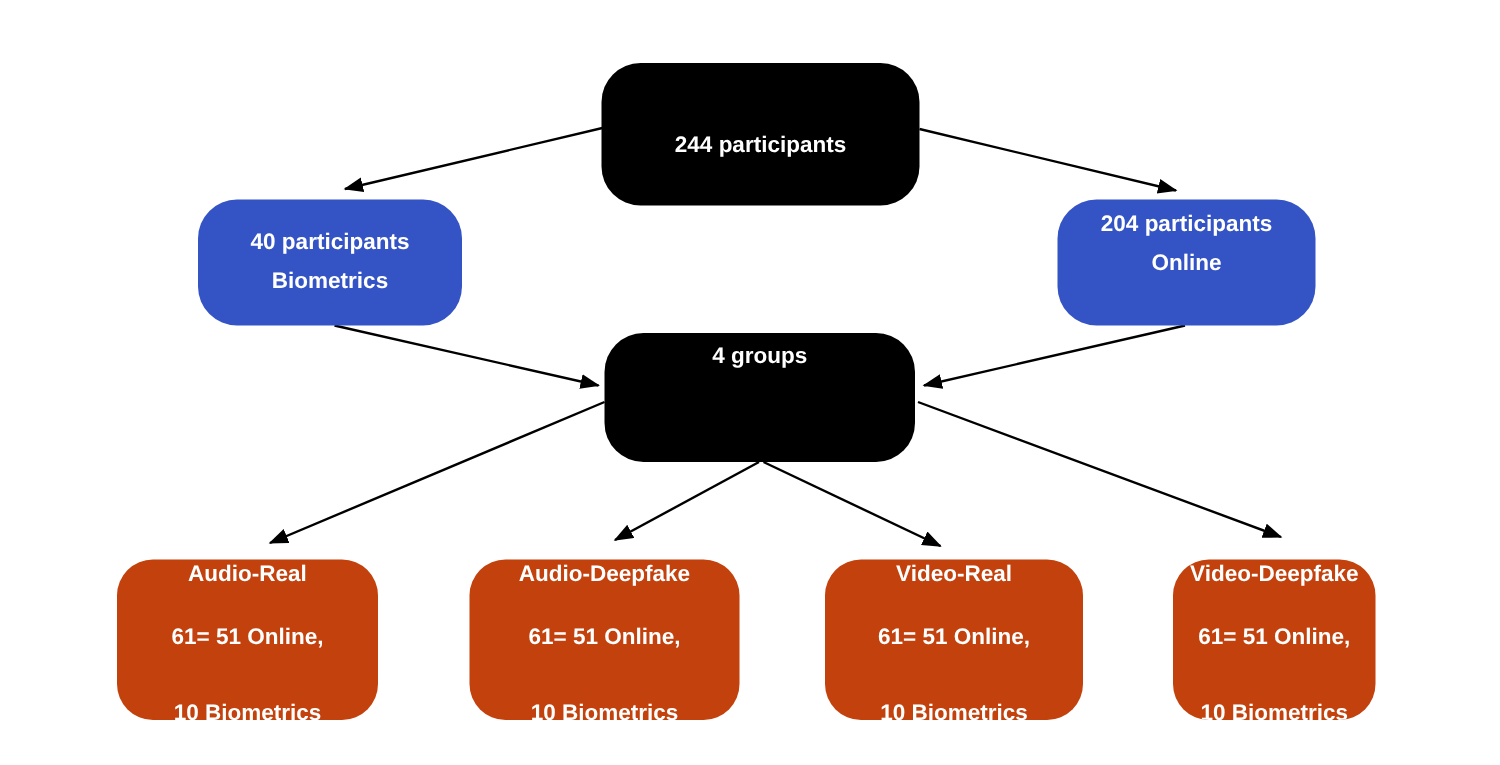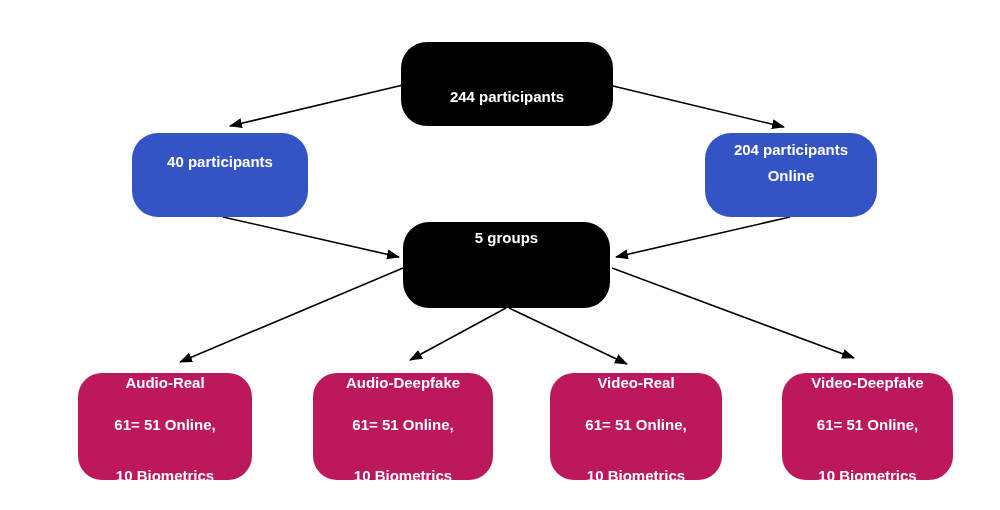--- a/index.html
+++ b/index.html
@@ -13,36 +13,36 @@
     position:absolute;
     color:#ffffff;
     font-weight:bold;
     font-size:15px;
     text-align:center;
     box-sizing:border-box;
   }
   .node .ln{line-height:18px;}
   .black-node{background:#000000;border-radius:26px;}
   .blue-node{background:#3453c4;border-radius:26px;}
-  .green-node{background:#be185d;border-radius:24px;overflow:hidden;}
+  .green-node{background:#c2410c;border-radius:24px;overflow:hidden;}
   
-  #node-total{left:401px;top:42px;width:212px;height:84px;padding-top:46px;}
+  #node-total{left:401px;top:42px;width:212px;height:95px;padding-top:46px;}
   
   #node-biometrics{left:132px;top:133px;width:176px;height:84px;padding-top:16px;}
   #node-online{left:705px;top:133px;width:172px;height:84px;padding-top:4px;}
   .blue-node .ln{line-height:26px;}
   
   #node-assignment{left:403px;top:222px;width:207px;height:86px;padding-top:1px;}
   #node-assignment .ln{line-height:30px;}
   
   .green-node{top:373px;height:107px;}
   #node-group-0{left:78px;width:174px;}
   #node-group-1{left:313px;width:180px;}
   #node-group-2{left:550px;width:172px;}
-  #node-group-3{left:782px;width:171px;}
+  #node-group-3{left:782px;width:135px;}
   .green-node .ln1{margin-top:1px;}
   .green-node .ln2{margin-top:24px;}
   .green-node .ln3{margin-top:33px;}
   
   #connectors{position:absolute;left:0;top:0;width:1000px;height:510px;pointer-events:none;}
 </style>
 </head>
 <body>
 
 <div class="stage">
@@ -62,29 +62,30 @@
     <line x1="509" y1="308" x2="627" y2="364" stroke="#000000" stroke-width="1.6" marker-end="url(#arrow)"></line>
     <line x1="612" y1="268" x2="854" y2="358" stroke="#000000" stroke-width="1.6" marker-end="url(#arrow)"></line>
   </svg>
 
   <div id="node-total" class="node black-node">
     <div class="ln">244 participants</div>
   </div>
 
   <div id="node-biometrics" class="node blue-node">
     <div class="ln">40 participants</div>
+    <div class="ln">Biometrics</div>
   </div>
 
   <div id="node-online" class="node blue-node">
     <div class="ln">204 participants</div>
     <div class="ln">Online</div>
   </div>
 
   <div id="node-assignment" class="node black-node">
-    <div class="ln">5 groups</div>
+    <div class="ln">4 groups</div>
   </div>
 
   <div id="node-group-0" class="node green-node">
     <div class="ln ln1">Audio-Real</div>
     <div class="ln ln2">61= 51 Online,</div>
     <div class="ln ln3">10 Biometrics</div>
   </div>
 
   <div id="node-group-1" class="node green-node">
     <div class="ln ln1">Audio-Deepfake</div>

